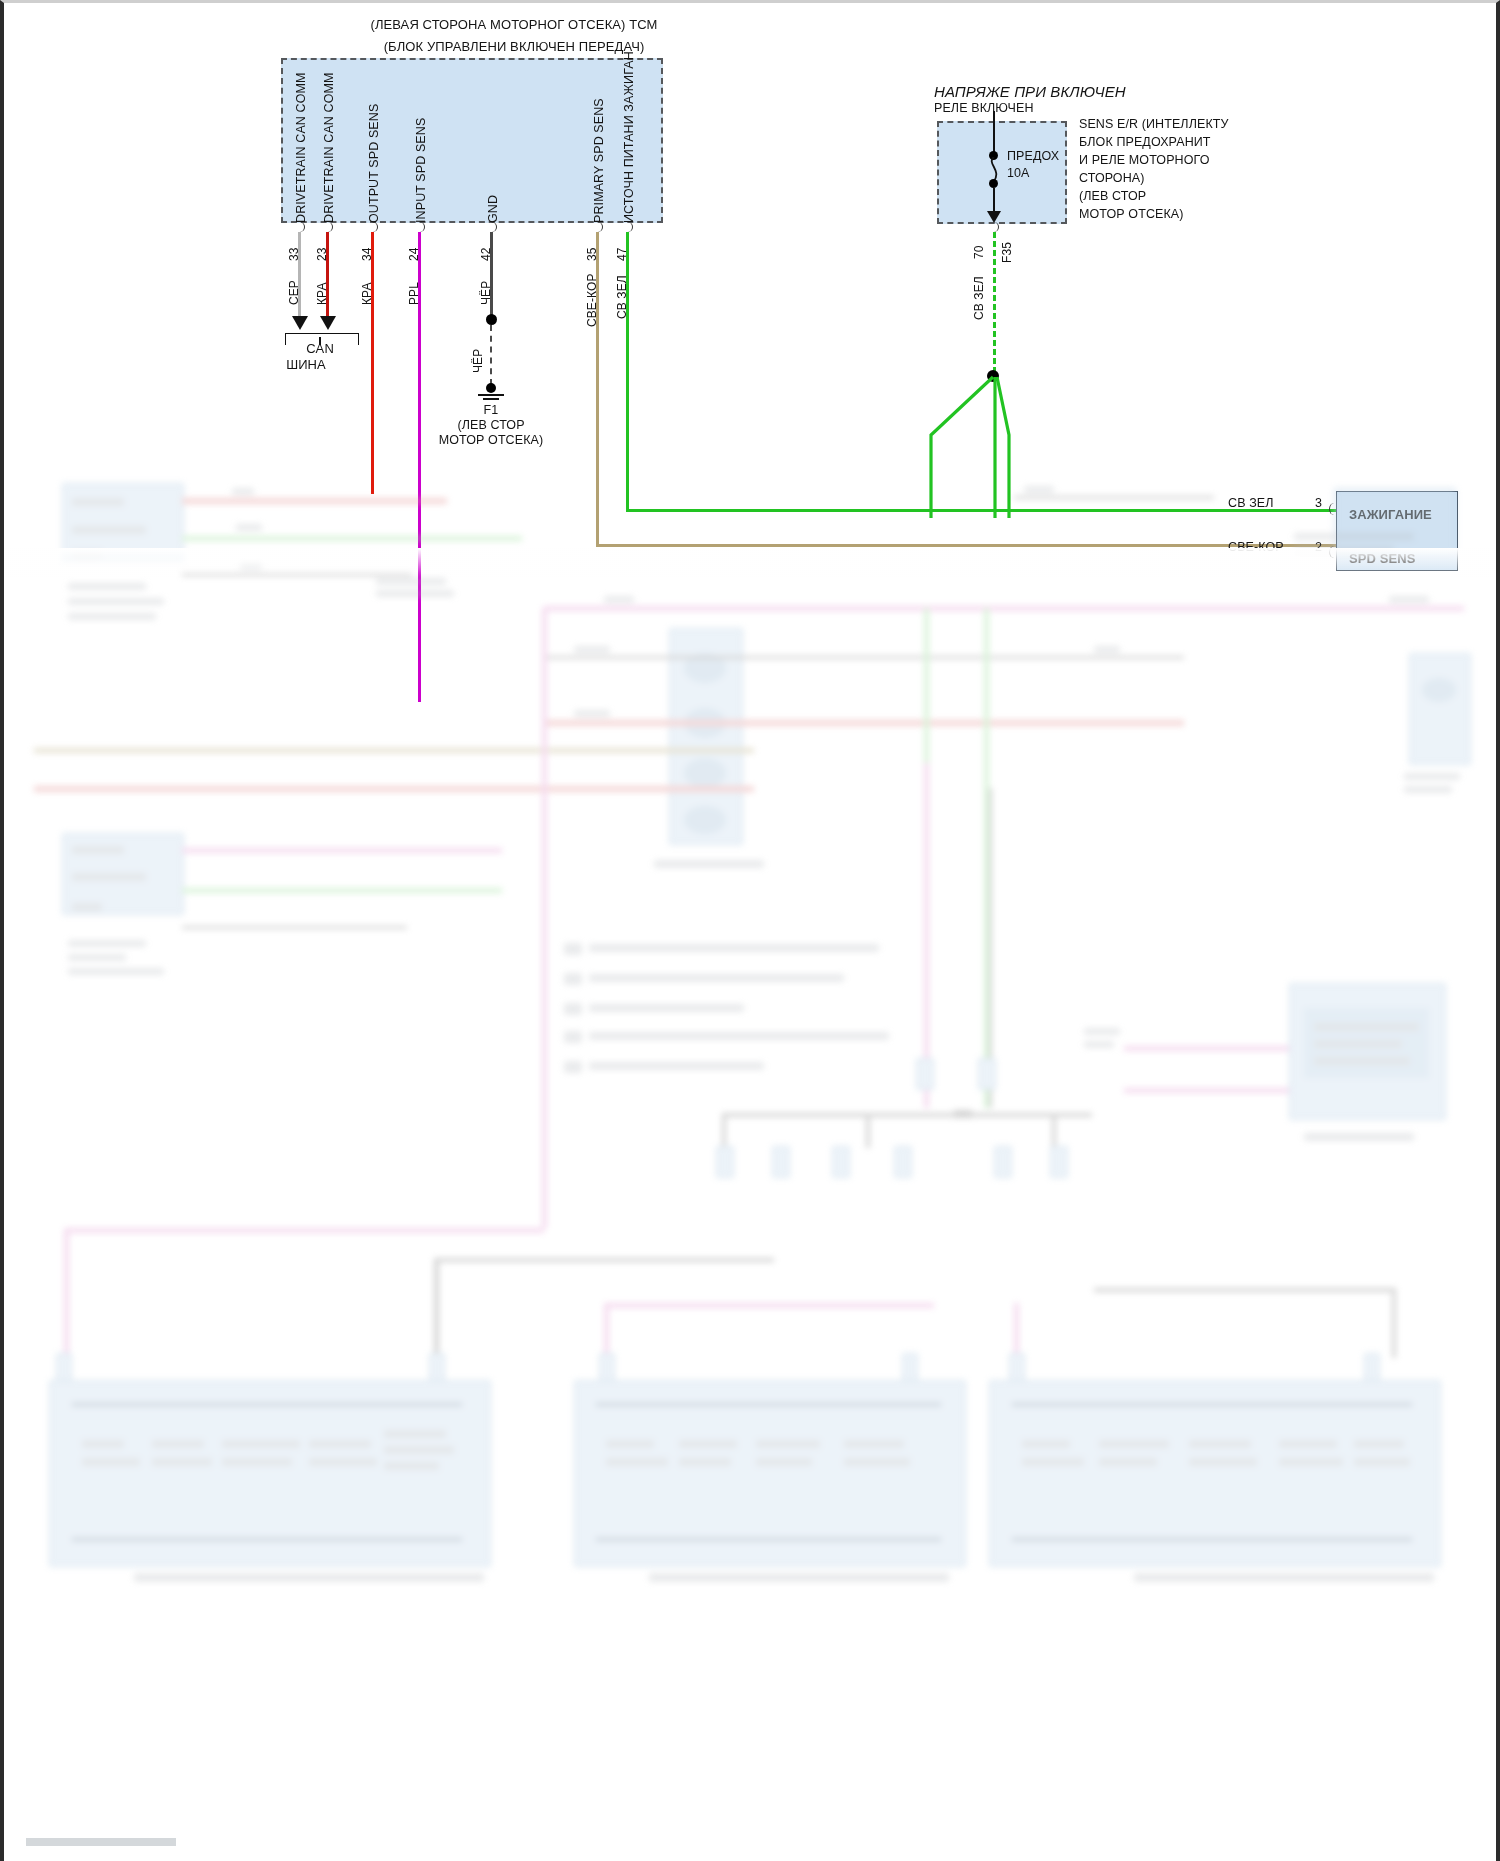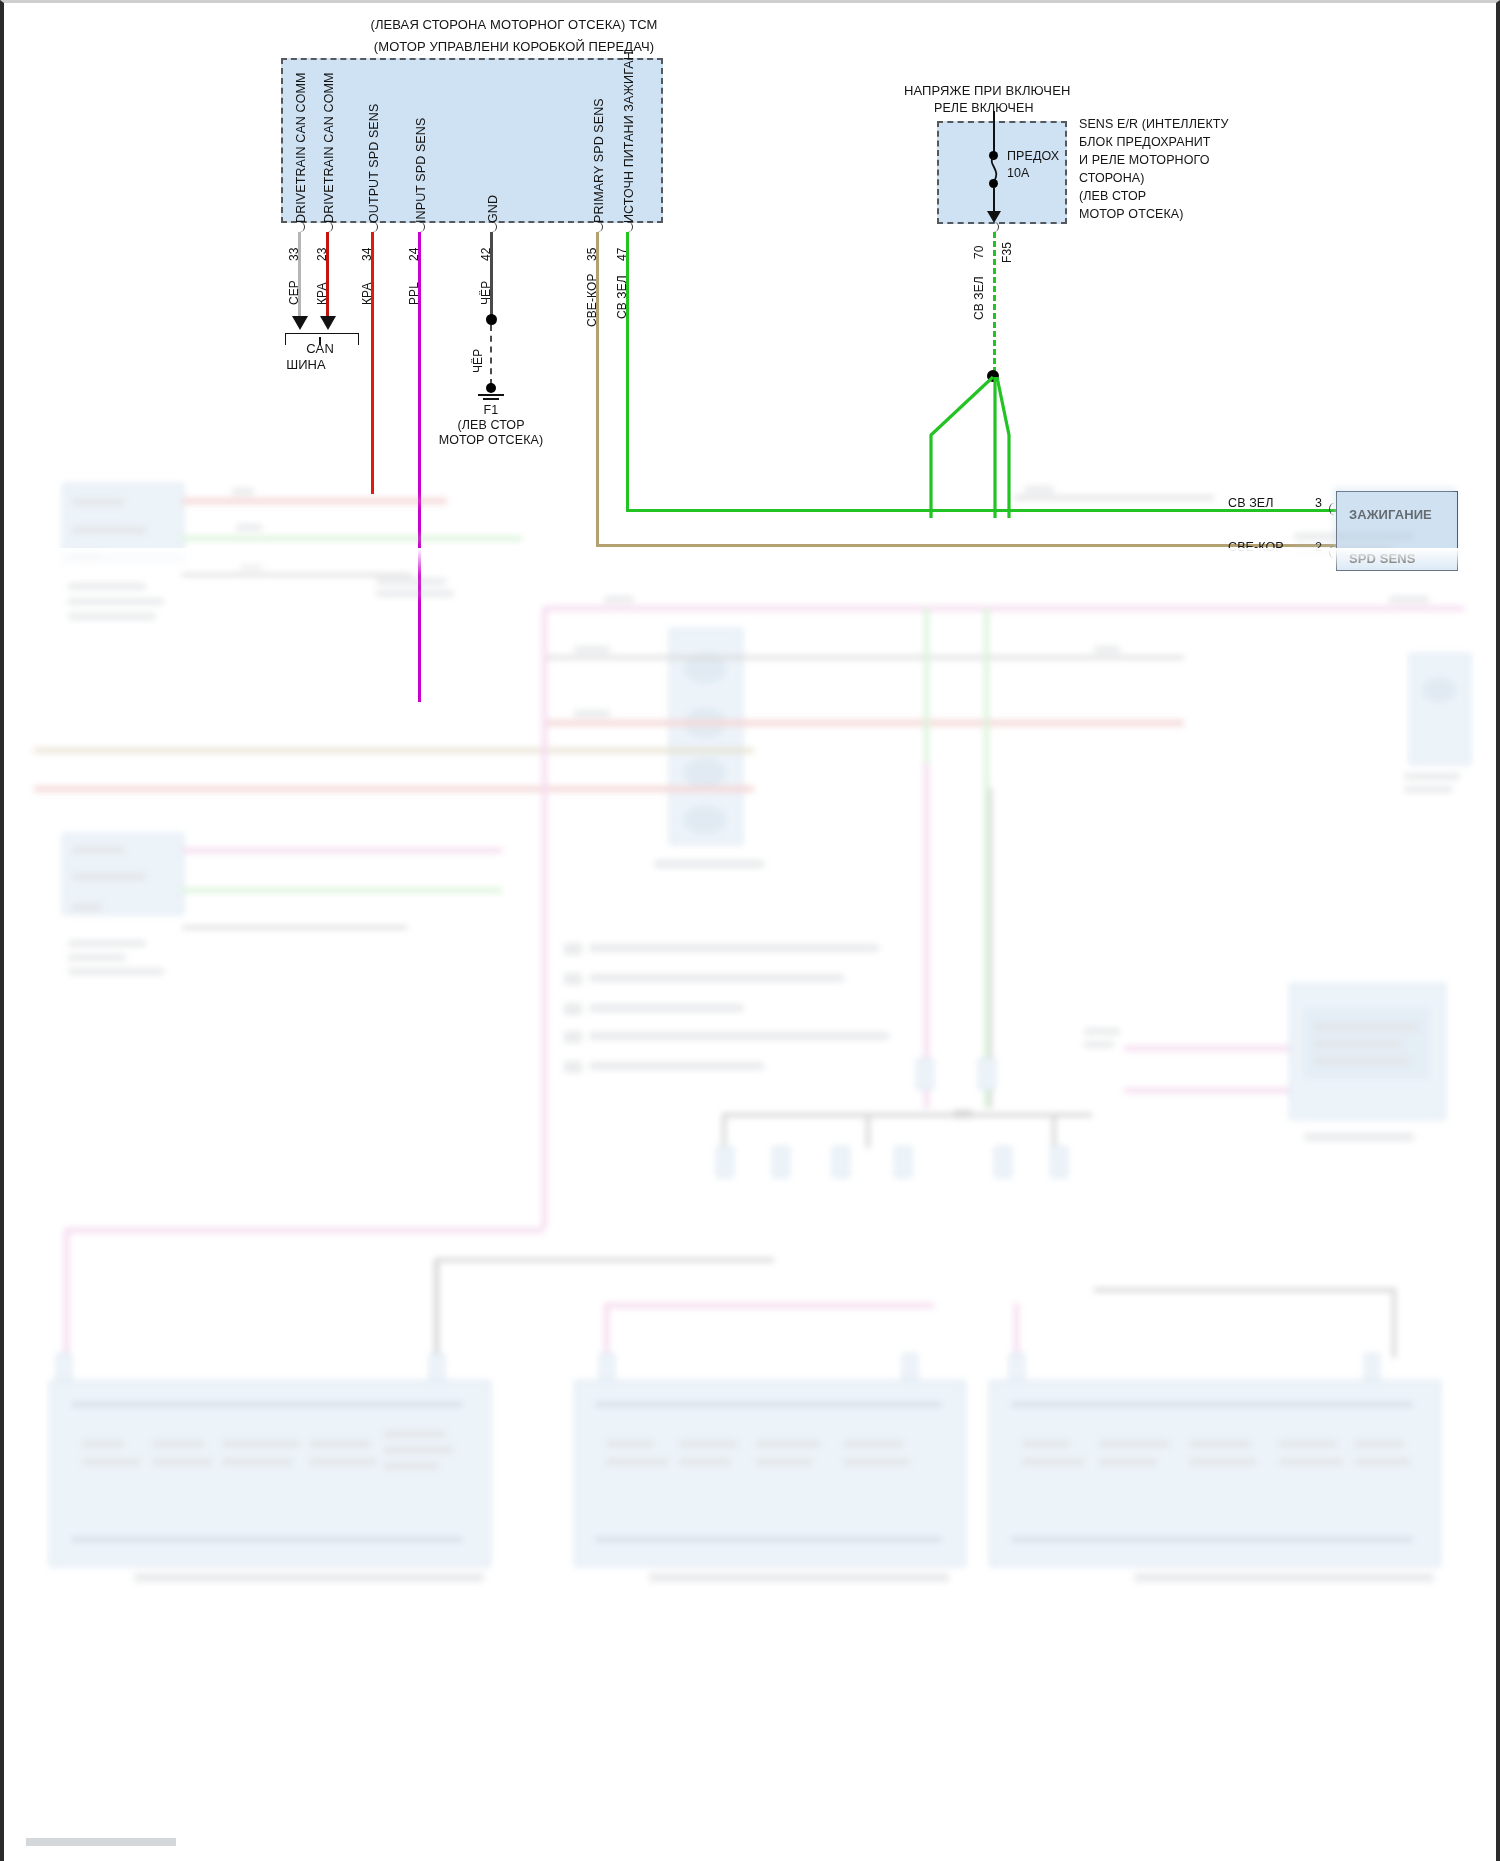--- a/index.html
+++ b/index.html
@@ -22,21 +22,21 @@
   .bl{position:absolute;}
   .btxt{position:absolute;background:#b9bfc4;border-radius:2px;opacity:.75;}
   .watermark{position:absolute;left:22px;top:1835px;width:150px;height:8px;background:#b8bec3;opacity:.6;}
 </style>
 </head>
 <body>
 
 <div id="page">
 
   <div class="lbl c" style="left:300px;top:14px;width:420px;font-size:13px;">(ЛЕВАЯ СТОРОНА МОТОРНОГ ОТСЕКА) ТСМ</div>
-  <div class="lbl c" style="left:300px;top:36px;width:420px;font-size:13px;">(МОТОР УПРАВЛЕНИ КОРОБКОЙ ПЕРЕДАЧ)</div>
+  <div class="lbl c" style="left:300px;top:36px;width:420px;font-size:13px;">(БЛОК УПРАВЛЕНИ ВКЛЮЧЕН ПЕРЕДАЧ)</div>
 
   <div class="box" style="left:277px;top:55px;width:382px;height:165px;"></div>
 
   <div class="lbl vert" style="left:290px;top:105px;height:115px;">DRIVETRAIN CAN COMM</div>
   <div class="lbl vert" style="left:318px;top:105px;height:115px;">DRIVETRAIN CAN COMM</div>
   <div class="lbl vert" style="left:363px;top:120px;height:100px;">OUTPUT SPD SENS</div>
   <div class="lbl vert" style="left:410px;top:125px;height:95px;">INPUT SPD SENS</div>
   <div class="lbl vert" style="left:482px;top:176px;height:44px;">GND</div>
   <div class="lbl vert" style="left:588px;top:110px;height:110px;">PRIMARY SPD SENS</div>
   <div class="lbl vert" style="left:618px;top:90px;height:130px;">ИСТОЧН ПИТАНИ ЗАЖИГАН</div>
@@ -88,21 +88,21 @@
   <div class="lbl c" style="left:447px;top:400px;width:80px;font-size:12.5px;">F1</div>
   <div class="lbl c" style="left:427px;top:415px;width:120px;font-size:12.5px;">(ЛЕВ СТОР</div>
   <div class="lbl c" style="left:427px;top:430px;width:120px;font-size:12.5px;">МОТОР ОТСЕКА)</div>
 
   <div class="wire" style="left:592px;top:229px;width:3.2px;height:315px;background:#b3a172;"></div>
   <div class="wire" style="left:592px;top:541px;width:740px;height:3.2px;background:#b3a172;"></div>
 
   <div class="wire" style="left:622px;top:229px;width:3.4px;height:280px;background:#22c322;"></div>
   <div class="wire" style="left:622px;top:506px;width:710px;height:3.4px;background:#22c322;"></div>
 
-  <div class="lbl" style="left:900px;top:80px;font-size:13px;">НАПРЯЖЕ ПРИ ВКЛЮЧЕН</div>
+  <div class="lbl" style="left:930px;top:80px;font-size:15px;font-style:italic;">НАПРЯЖЕ ПРИ ВКЛЮЧЕН</div>
   <div class="lbl" style="left:930px;top:98px;font-size:12.5px;">РЕЛЕ ВКЛЮЧЕН</div>
 
   <div class="box" style="left:933px;top:118px;width:130px;height:103px;"></div>
 
   <div class="wire" style="left:989px;top:108px;width:2px;height:42px;background:#111;"></div>
   <div class="dot" style="left:985px;top:148px;width:9px;height:9px;"></div>
   <svg style="position:absolute;left:979px;top:154px;width:22px;height:26px;">
     <path d="M11 0 C 3 6, 19 13, 11 24" stroke="#111" stroke-width="1.8" fill="none"></path>
   </svg>
   <div class="dot" style="left:985px;top:176px;width:9px;height:9px;"></div>

